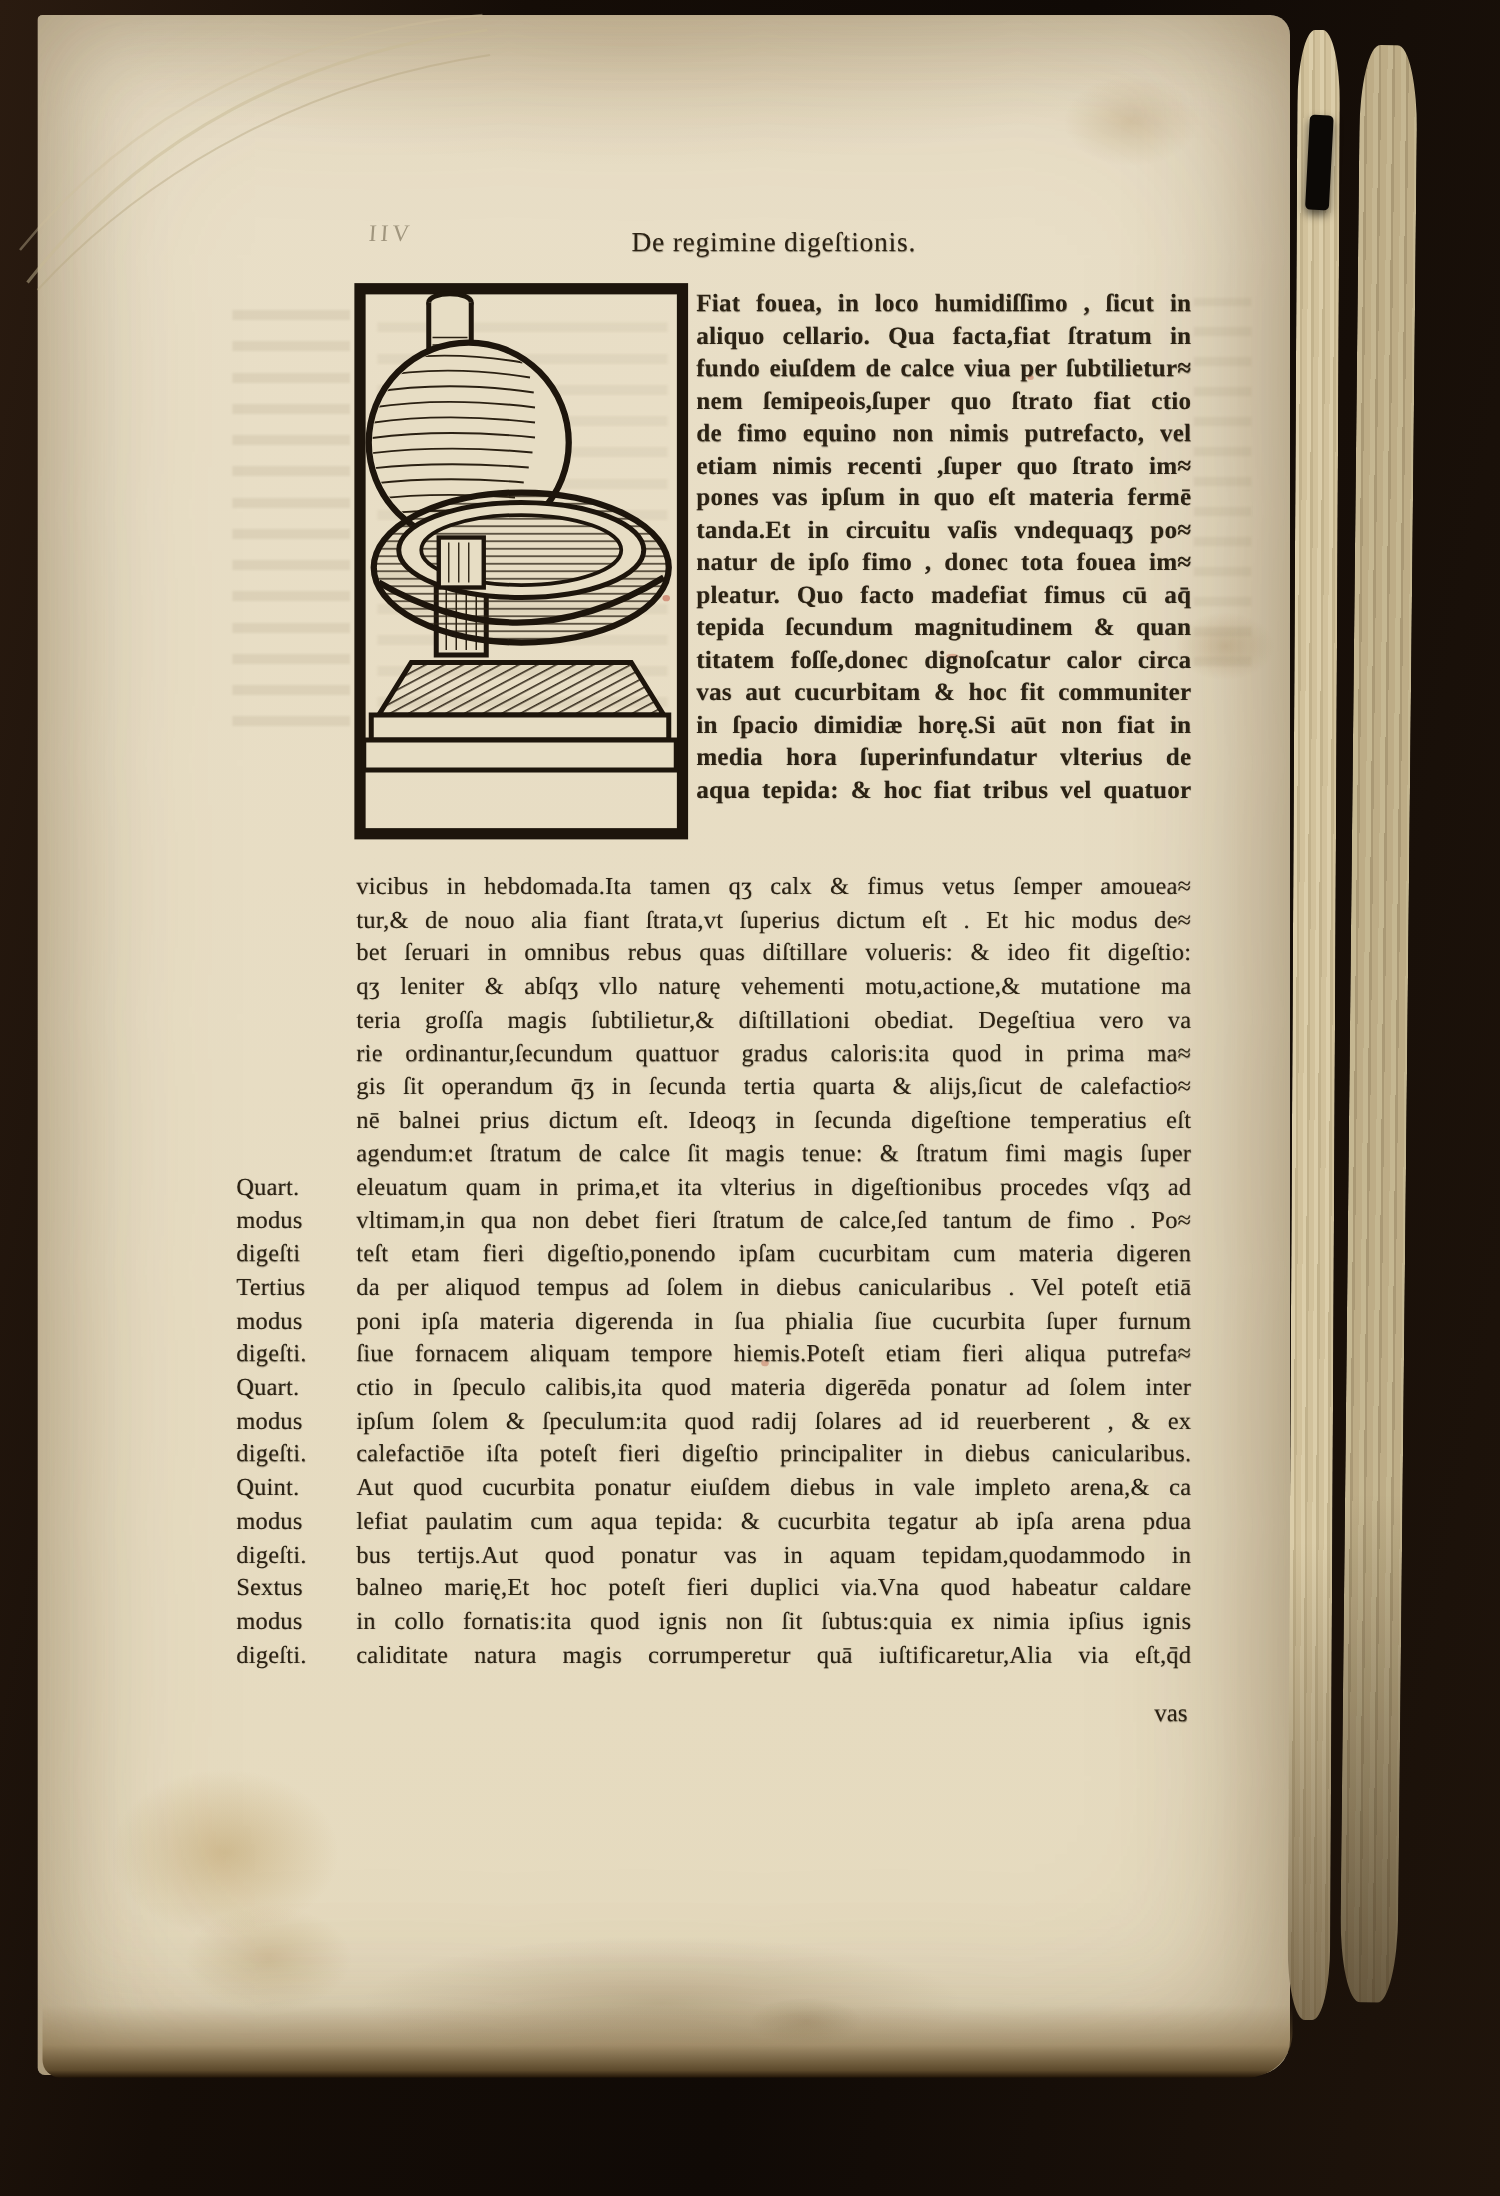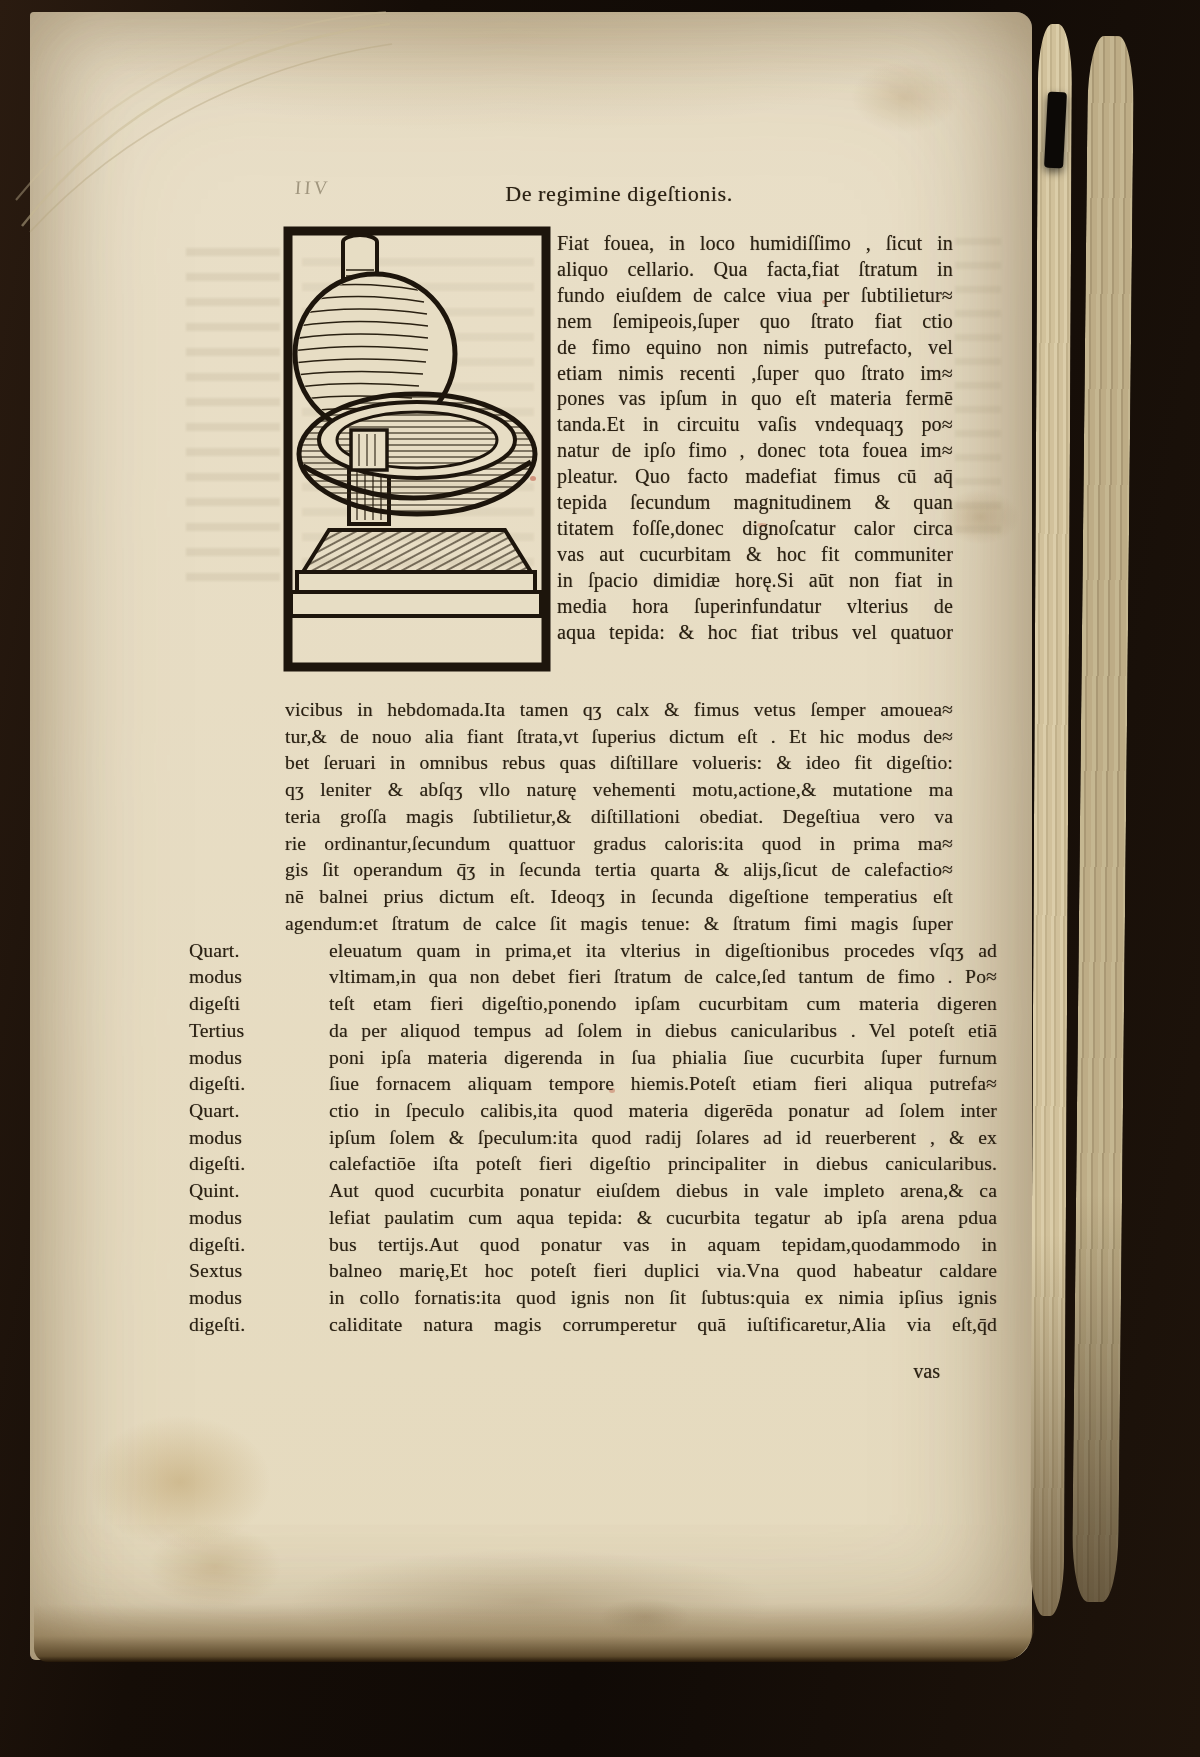--- a/index.html
+++ b/index.html
@@ -46,29 +46,29 @@
   .sp2{left:530px;top:476px;width:6px;height:5px;background:rgba(185,60,40,.45);}
   .sp3{left:757px;top:523px;width:10px;height:4px;background:rgba(200,90,60,.35);}
   .sp4{left:609px;top:1088px;width:6px;height:5px;background:rgba(180,70,45,.35);}
   .folio{position:absolute;left:295px;top:177px;font-size:19px;letter-spacing:3px;
     color:rgba(100,90,65,.55);transform:skewX(-4deg);}
   .header{position:absolute;left:285px;top:181px;width:668px;text-align:center;
     font-size:22px;letter-spacing:.6px;}
   .ink{color:#2b2214;text-shadow:.3px .3px .7px rgba(43,34,20,.5);}
   .woodcut{position:absolute;left:283px;top:226px;}
   .line{white-space:nowrap;text-align:justify;text-align-last:justify;letter-spacing:.2px;}
-  .col-right{position:absolute;left:557px;top:231px;width:396px;font-size:20px;}
+  .col-right{position:absolute;left:557px;top:231px;width:396px;font-size:20px;font-weight:bold;}
   .col-right .line{line-height:25.9px;}
   .block{position:absolute;left:285px;width:668px;font-size:19.5px;}
   .full-block{top:697px;}
-  .margin-block{top:937.6px;margin-left:44px;}
+  .margin-block{top:937.6px;}
   .block .line{line-height:26.73px;}
   .margin-labels{position:absolute;left:189px;top:937.6px;width:94px;font-size:19.5px;}
   .margin-labels .line{line-height:26.73px;text-align:left;text-align-last:left;white-space:nowrap;}
-  .catchword{position:absolute;left:280px;top:1360px;width:660px;text-align:right;font-size:20px;}
+  .catchword{position:absolute;left:290px;top:1360px;width:660px;text-align:right;font-size:20px;}
 </style>
 </head>
 <body>
 
 <div class="photo">
 
   <div class="page"></div>
 
   <svg class="arcs" width="380" height="230">
     <path d="M8 222 C 100 104, 230 38, 376 20" stroke="#c7b994" stroke-width="2.5" opacity=".5" fill="none"></path>

